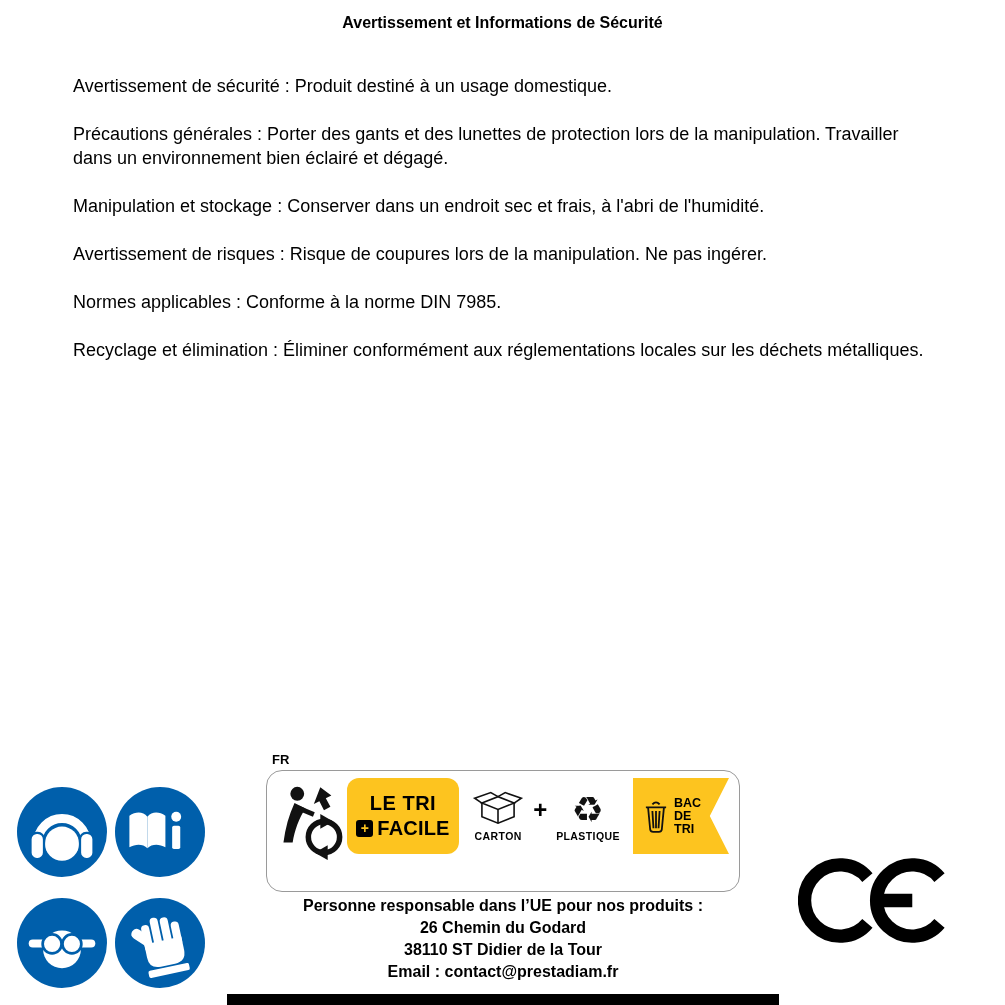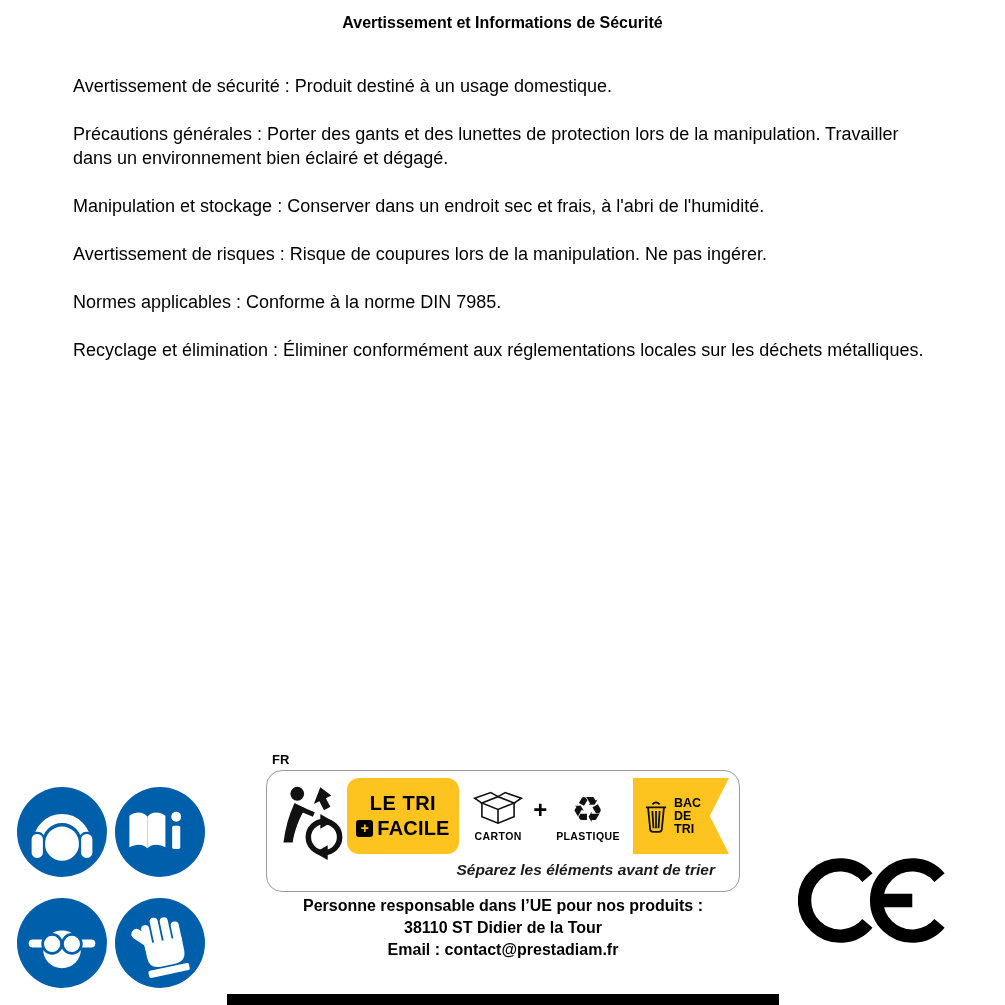--- a/index.html
+++ b/index.html
@@ -166,26 +166,26 @@
               </g>
             </svg>
             <div class="bin-text">
               <div>BAC</div>
               <div>DE</div>
               <div>TRI</div>
             </div>
           </div>
         </div>
 
-        <div class="tagline">Séparez les éléments avant de trier</div>
       </div>
     </div>
 
     <div class="address">
       <div>Personne responsable dans l’UE pour nos produits :</div>
+      <div>26 Chemin du Godard</div>
       <div>38110 ST Didier de la Tour</div>
       <div>Email : contact@prestadiam.fr</div>
     </div>
   </div>
 
   <div class="ce">
     <svg viewBox="0 0 170 100" width="152" height="89">
       <g fill="none" stroke="#000" stroke-width="15">
         <path d="M 77.6 24.3 A 40 40 0 1 0 77.6 75.7"></path>
         <path d="M 158.6 24.3 A 40 40 0 1 0 158.6 75.7"></path>

